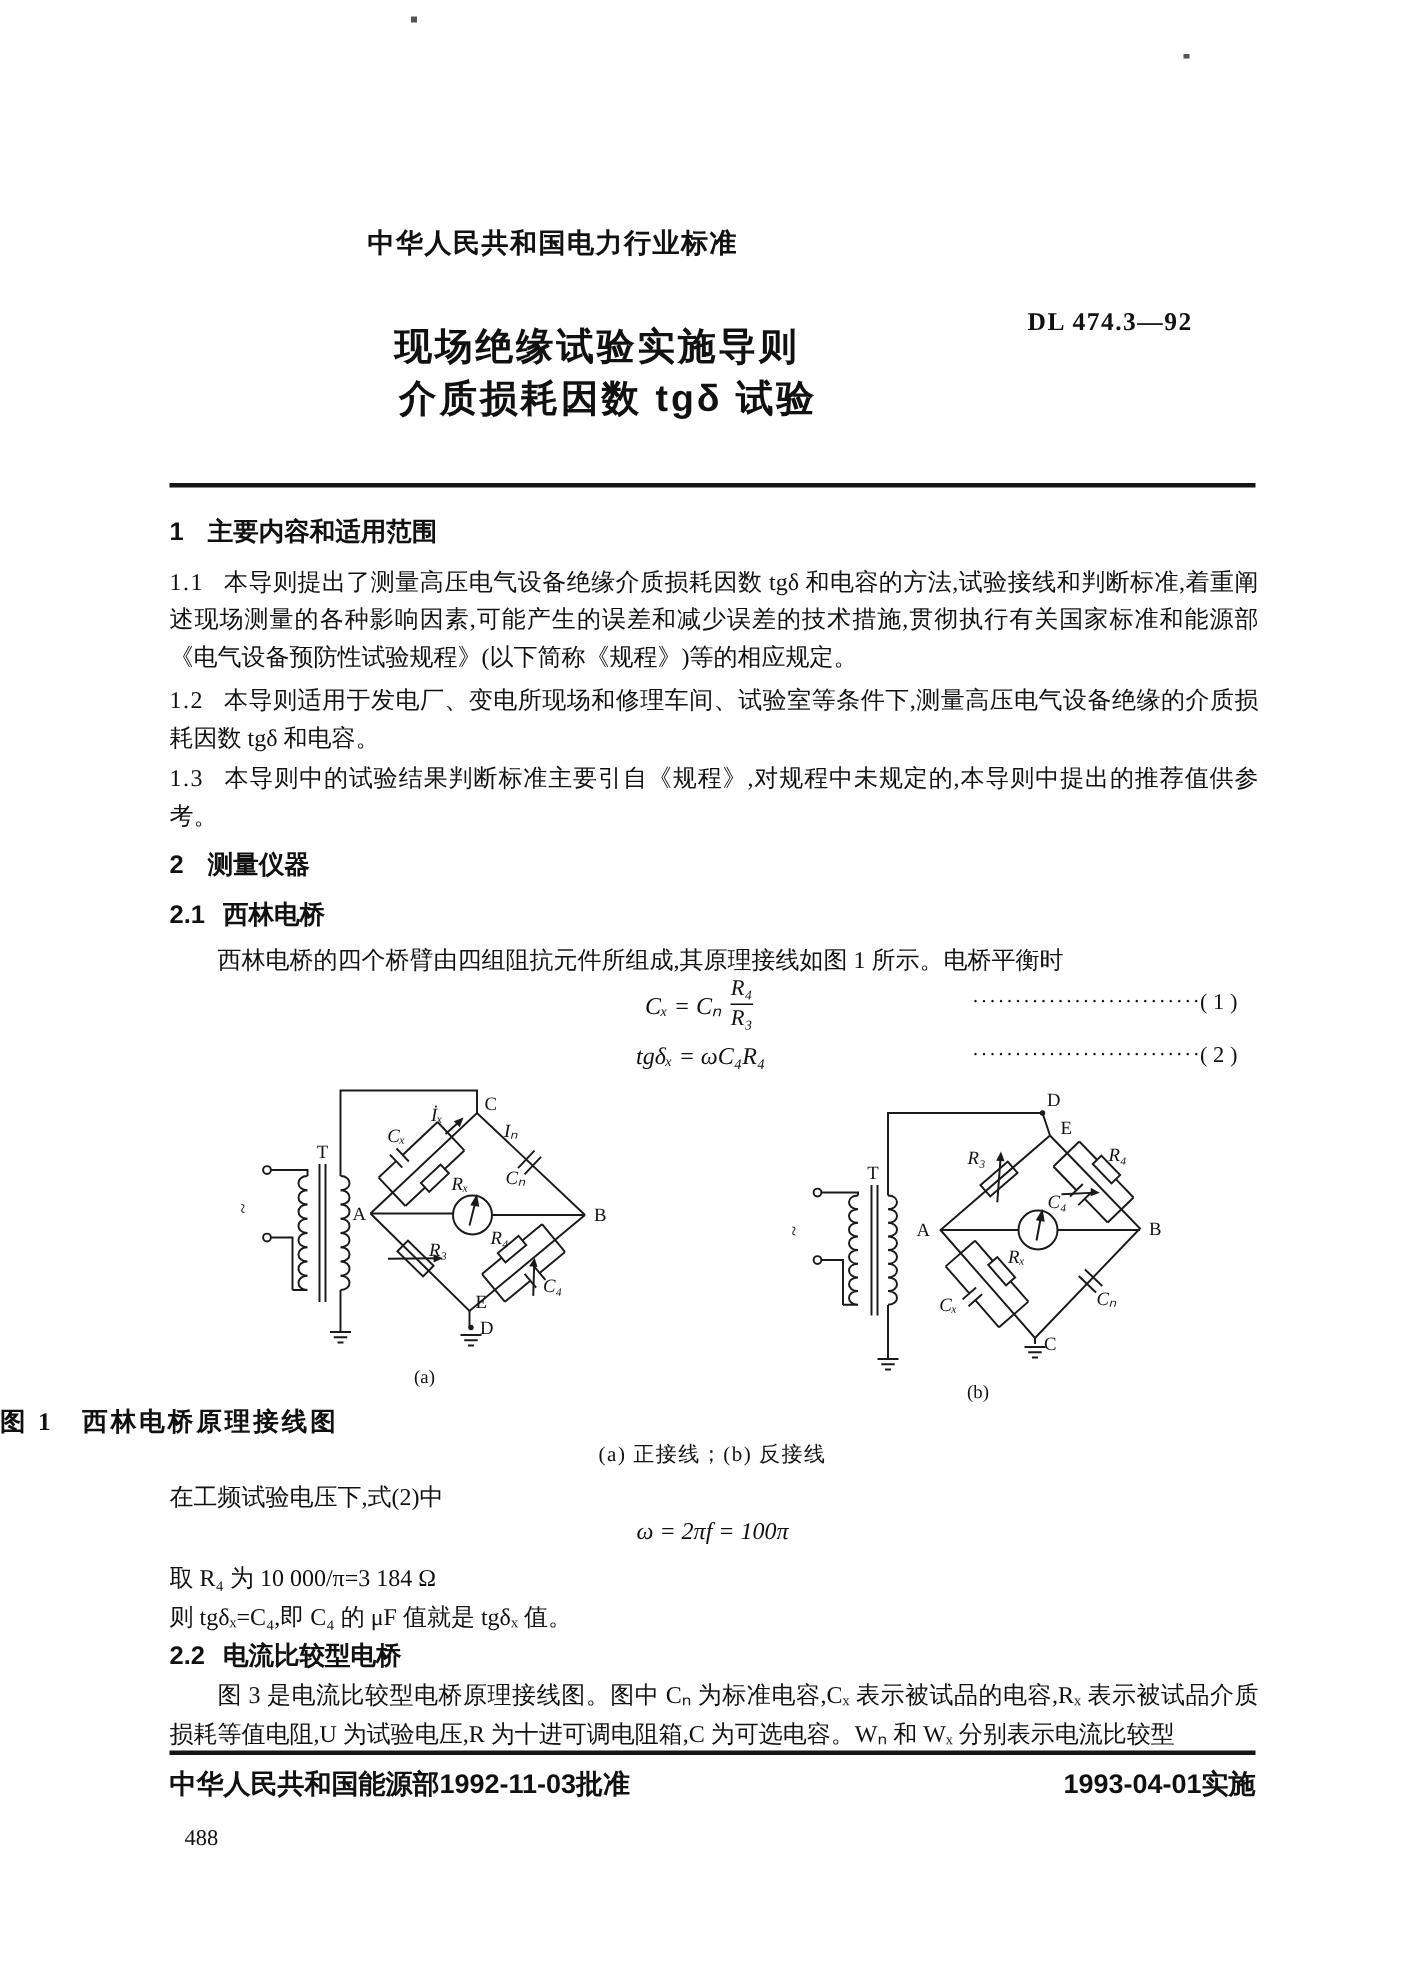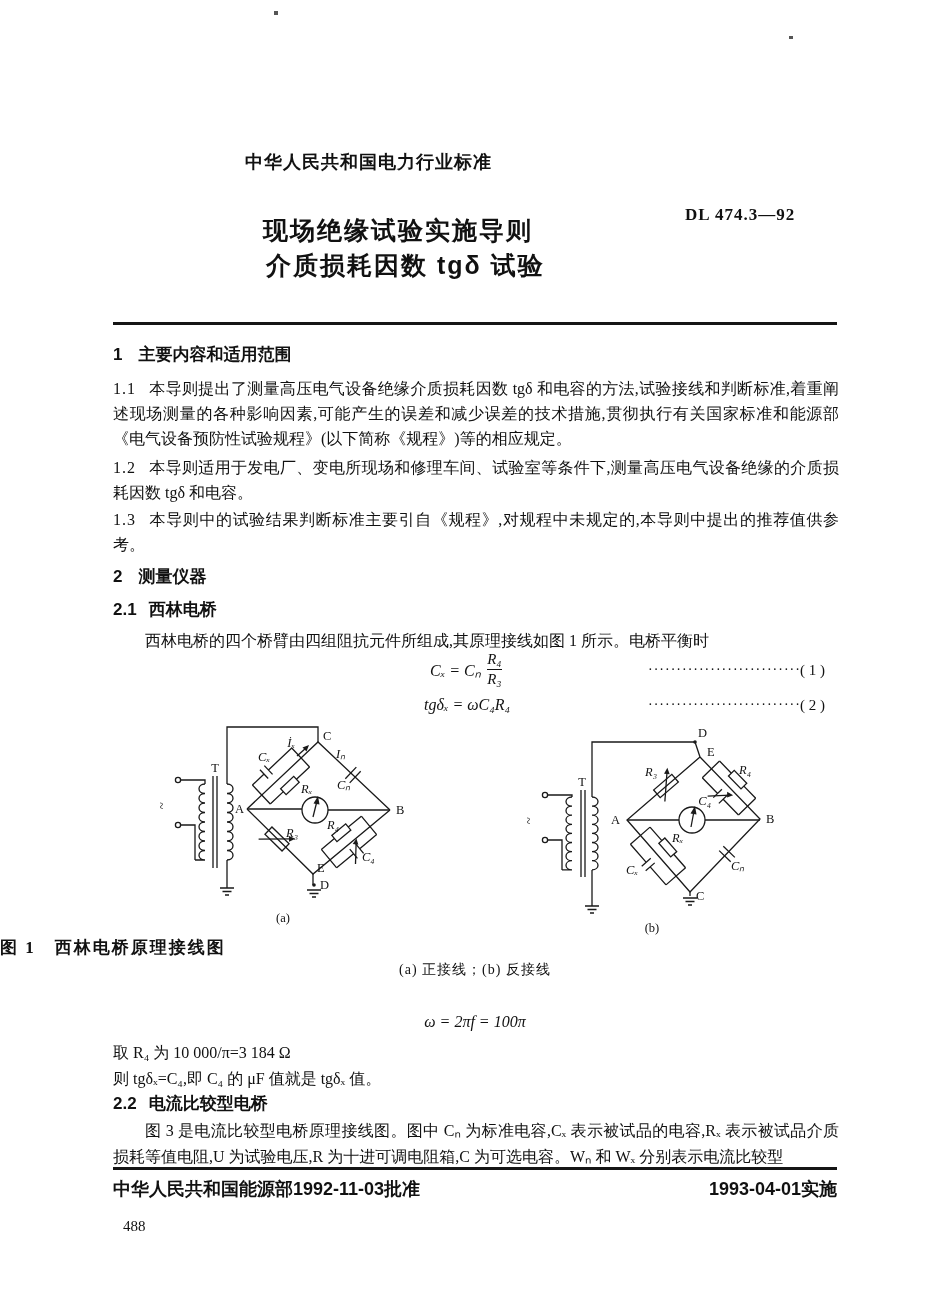--- a/index.html
+++ b/index.html
@@ -222,20 +222,21 @@
       <text x="152" y="130">Rₓ</text>
       <text x="118" y="162" text-anchor="end">Cₓ</text>
       <text x="211" y="158">Cₙ</text>
       <text x="132" y="220" text-anchor="middle" class="u">(b)</text>
     </svg>
   </div>
 
   <div class="abs figcap" style="left:0;top:936px;">图 1　西林电桥原理接线图</div>
   <div class="abs figsub" style="left:0;top:961px;">(a) 正接线；(b) 反接线</div>
 
+  <div class="abs body-text" style="left:113px;top:986px;width:726px;">在工频试验电压下,式(2)中</div>
   <div class="abs center-eq" style="left:0;top:1013px;">ω = 2πf = 100π</div>
   <div class="abs body-text" style="left:113px;top:1040px;width:726px;">取 R₄ 为 10 000/π=3 184 Ω</div>
   <div class="abs body-text" style="left:113px;top:1066px;width:726px;">则 tgδₓ=C₄,即 C₄ 的 μF 值就是 tgδₓ 值。</div>
 
   <div class="abs h1" style="left:113px;top:1092px;">
     <span class="n" style="margin-right:12px;">2.2</span><span>电流比较型电桥</span>
   </div>
   <div class="abs body-text indent" style="left:113px;top:1118px;width:726px;line-height:26px;">图 3 是电流比较型电桥原理接线图。图中 Cₙ 为标准电容,Cₓ 表示被试品的电容,Rₓ 表示被试品介质损耗等值电阻,U 为试验电压,R 为十进可调电阻箱,C 为可选电容。Wₙ 和 Wₓ 分别表示电流比较型</div>
 
   <div class="abs rule" style="left:113px;top:1167px;width:724px;"></div>

